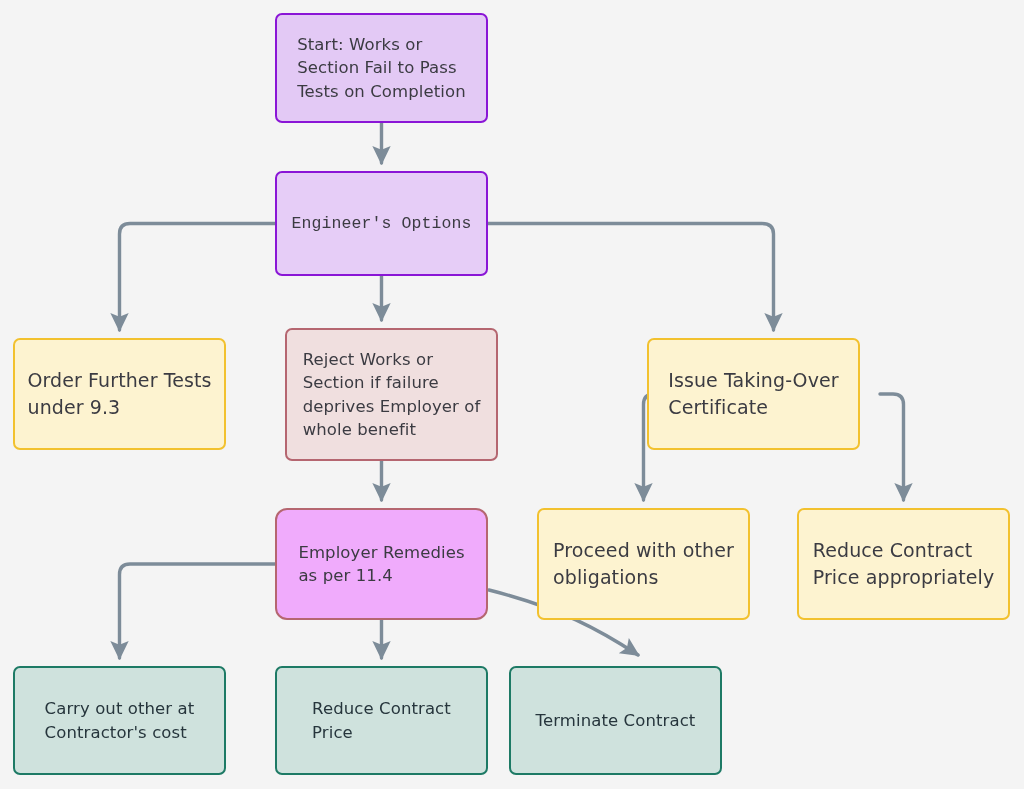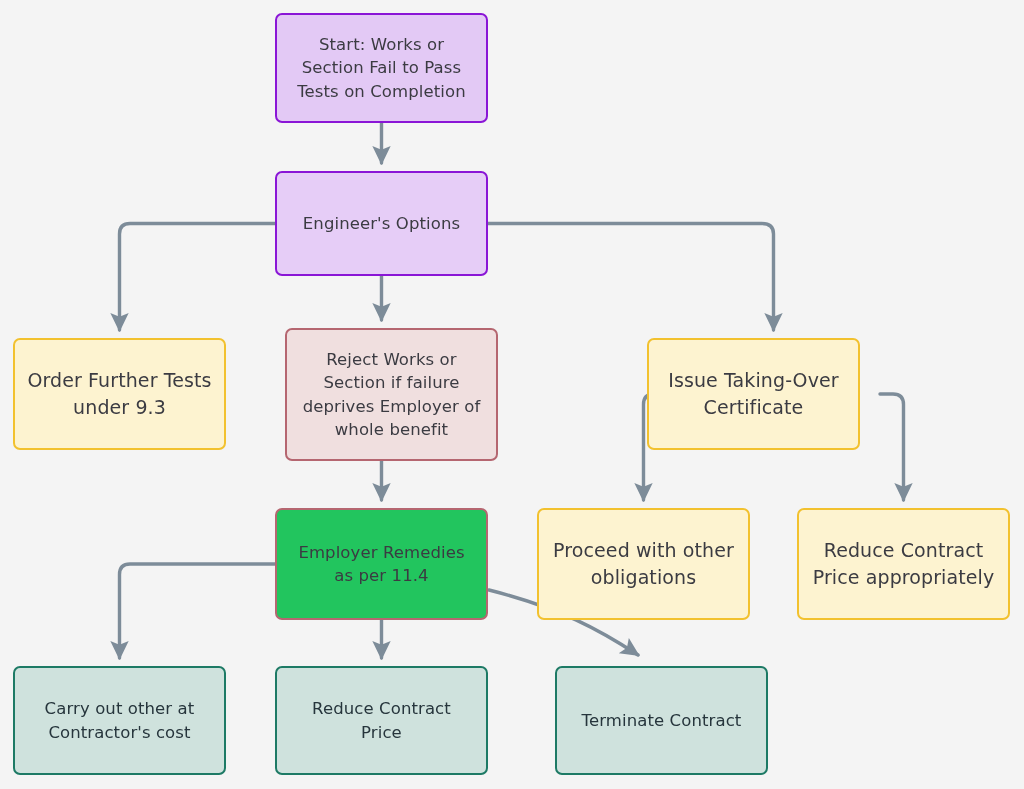--- a/index.html
+++ b/index.html
@@ -23,21 +23,21 @@
     width: 1024px;
     height: 789px;
     pointer-events: none;
   }
   .node {
     position: absolute;
     box-sizing: border-box;
     display: flex;
     align-items: center;
     justify-content: center;
-    text-align: center;
+    text-align: left;
     border-radius: 7px;
     border-style: solid;
     line-height: 1.42;
     letter-spacing: 0.1px;
     padding: 4px 10px;
     white-space: pre-line;
   }
   .n-start {
     background: #e3c9f5;
     border-color: #8a15d6;
@@ -96,35 +96,35 @@
         <path d="M 275 564 L 130 564 Q 119.5 564 119.5 574.5 L 119.5 658" marker-end="url(#arrowhead)"></path>
         <path d="M 381.5 620 L 381.5 658" marker-end="url(#arrowhead)"></path>
         <path d="M 489 590 C 560 608 600 630 638 655" marker-end="url(#arrowhead)"></path>
       </g>
   </svg>
 
   <div id="node-layer">
       <div class="node n-start" style="left: 275px; top: 13px; width: 213px; height: 110px; background: rgb(227, 201, 245); border-color: rgb(138, 21, 214);">Start: Works or
 Section Fail to Pass
 Tests on Completion</div>
-      <div class="node n-decision" style="left: 275px; top: 171px; width: 213px; height: 105px; background: rgb(230, 205, 247); border-color: rgb(138, 21, 214);">Engineer's Options</div>
+      <div class="node n-decision" style="left: 275px; top: 171px; width: 213px; height: 105px; background: rgb(230, 205, 247); border-color: rgb(138, 21, 214); font-family: Liberation Mono, monospace;">Engineer's Options</div>
       <div class="node n-yellow" style="left: 13px; top: 338px; width: 213px; height: 112px; background: rgb(253, 243, 208); border-color: rgb(242, 193, 46);">Order Further Tests
 under 9.3</div>
       <div class="node n-rose" style="left: 285px; top: 328px; width: 213px; height: 133px; background: rgb(240, 223, 223); border-color: rgb(181, 102, 112);">Reject Works or
 Section if failure
 deprives Employer of
 whole benefit</div>
       <div class="node n-yellow" style="left: 647px; top: 338px; width: 213px; height: 112px; background: rgb(253, 243, 208); border-color: rgb(242, 193, 46);">Issue Taking-Over
 Certificate</div>
-      <div class="node n-rose" style="left: 275px; top: 508px; width: 213px; height: 112px; background: #22c55e; border-color: rgb(181, 102, 112);">Employer Remedies
+      <div class="node n-rose" style="left: 275px; top: 508px; width: 213px; height: 112px; background: #f0abfc; border-color: rgb(181, 102, 112); border-radius: 12px;">Employer Remedies
 as per 11.4</div>
       <div class="node n-yellow" style="left: 537px; top: 508px; width: 213px; height: 112px; background: rgb(253, 243, 208); border-color: rgb(242, 193, 46);">Proceed with other
 obligations</div>
       <div class="node n-yellow" style="left: 797px; top: 508px; width: 213px; height: 112px; background: rgb(253, 243, 208); border-color: rgb(242, 193, 46);">Reduce Contract
 Price appropriately</div>
       <div class="node n-green" style="left: 13px; top: 666px; width: 213px; height: 109px; background: rgb(207, 226, 221); border-color: rgb(29, 122, 101);">Carry out other at
 Contractor's cost</div>
       <div class="node n-green" style="left: 275px; top: 666px; width: 213px; height: 109px; background: rgb(207, 226, 221); border-color: rgb(29, 122, 101);">Reduce Contract
 Price</div>
-      <div class="node n-green" style="left: 555px; top: 666px; width: 213px; height: 109px; background: rgb(207, 226, 221); border-color: rgb(29, 122, 101);">Terminate Contract</div>
+      <div class="node n-green" style="left: 509px; top: 666px; width: 213px; height: 109px; background: rgb(207, 226, 221); border-color: rgb(29, 122, 101);">Terminate Contract</div>
     </div>
 
 </div>
 
 </body></html>

